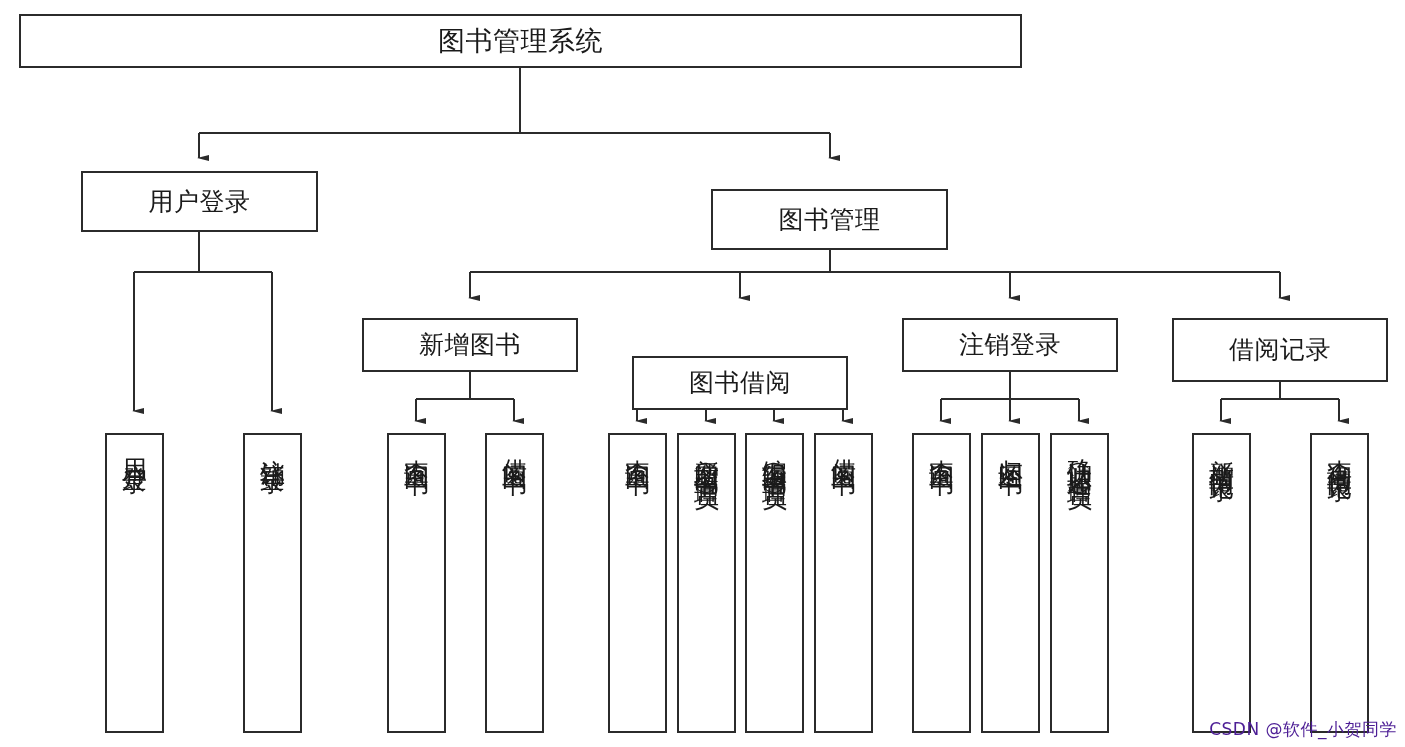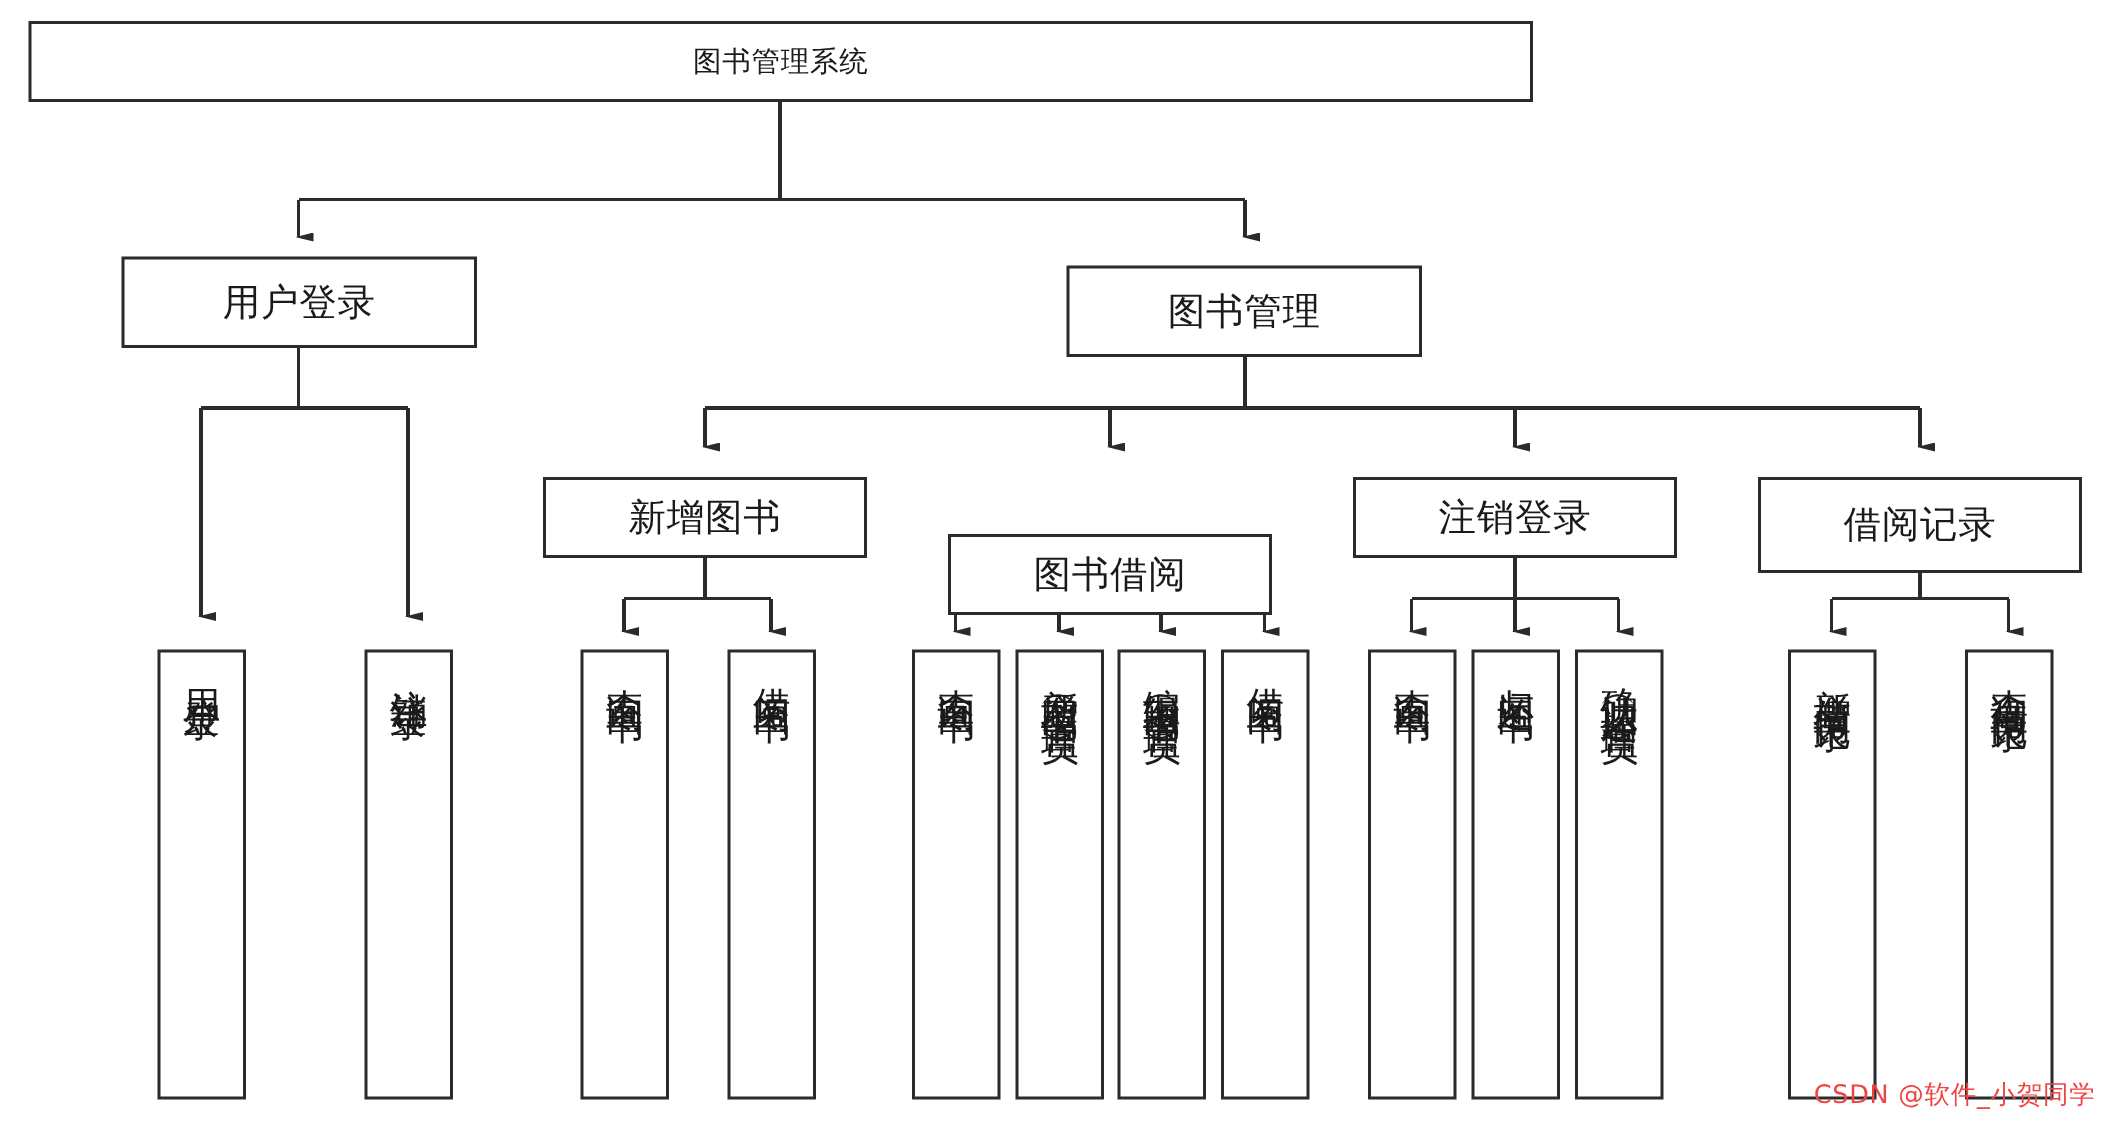--- a/index.html
+++ b/index.html
@@ -41,42 +41,42 @@
     text-align: center;
     line-height: 1.18;
     white-space: pre;
   }
   
   .node.horiz .node-label {
     font-size: 25px;
     letter-spacing: 0.5px;
   }
   .node.root .node-label {
-    font-size: 19px;
+    font-size: 27px;
   }
   
   .node.vert {
     align-items: flex-start;
     justify-content: center;
     padding-top: 4px;
   }
   .node.vert .node-label {
     writing-mode: vertical-rl;
     text-orientation: upright;
     font-size: 25px;
     line-height: 1.0;
     letter-spacing: 4px;
     white-space: nowrap;
   }
   #watermark {
     position: absolute;
     right: 8px;
     bottom: 6px;
     font-size: 17px;
-    color: #ef4444;
+    color: #4c1d95;
     letter-spacing: 0.5px;
     white-space: nowrap;
     user-select: none;
     margin-top: 16px;
   }
 </style>
 </head>
 <body>
 
 <div id="diagram-root">
@@ -134,21 +134,21 @@
   </svg>
 
   <div class="node root horiz" style="left:19px; top:14px; width:1003px; height:54px;">
     <span class="node-label">图书管理系统</span>
   </div>
 
   <div class="node horiz" style="left:81px; top:171px; width:237px; height:61px;">
     <span class="node-label">用户登录</span>
   </div>
 
-  <div class="node horiz" style="left:711px; top:177px; width:237px; height:61px;">
+  <div class="node horiz" style="left:711px; top:189px; width:237px; height:61px;">
     <span class="node-label">图书管理</span>
   </div>
 
   <div class="node horiz" style="left:362px; top:318px; width:216px; height:54px;">
     <span class="node-label">新增图书</span>
   </div>
 
   <div class="node horiz" style="left:632px; top:318px; width:216px; height:54px;margin-top:38px;">
     <span class="node-label">图书借阅</span>
   </div>

